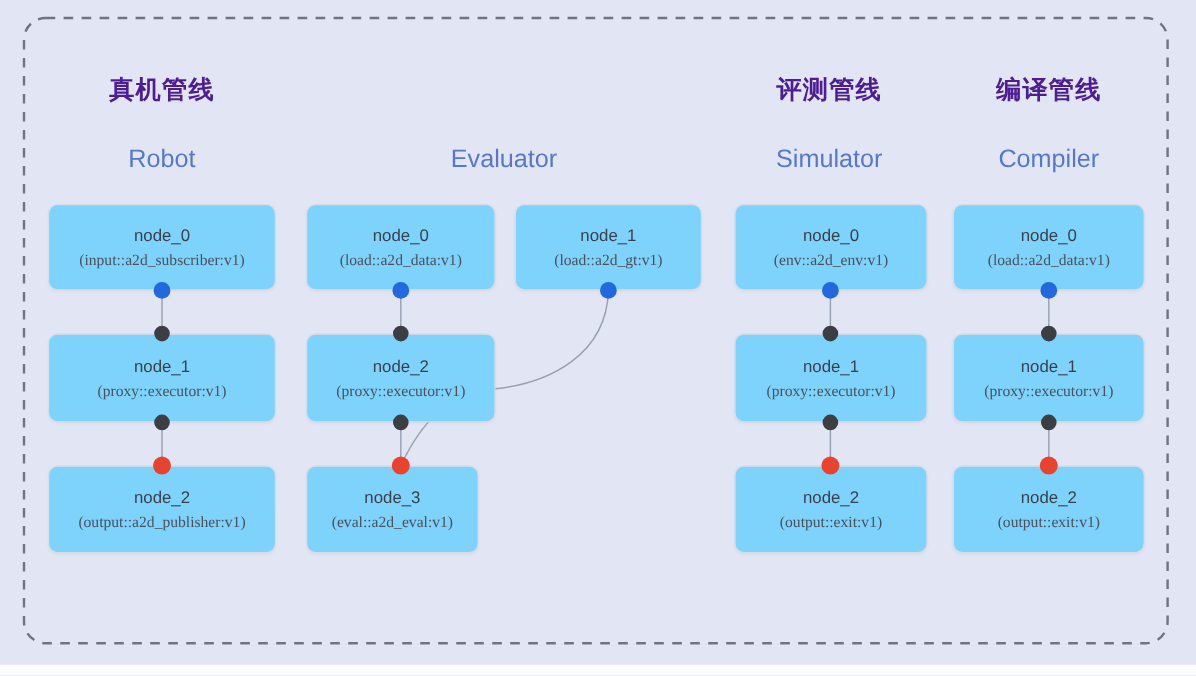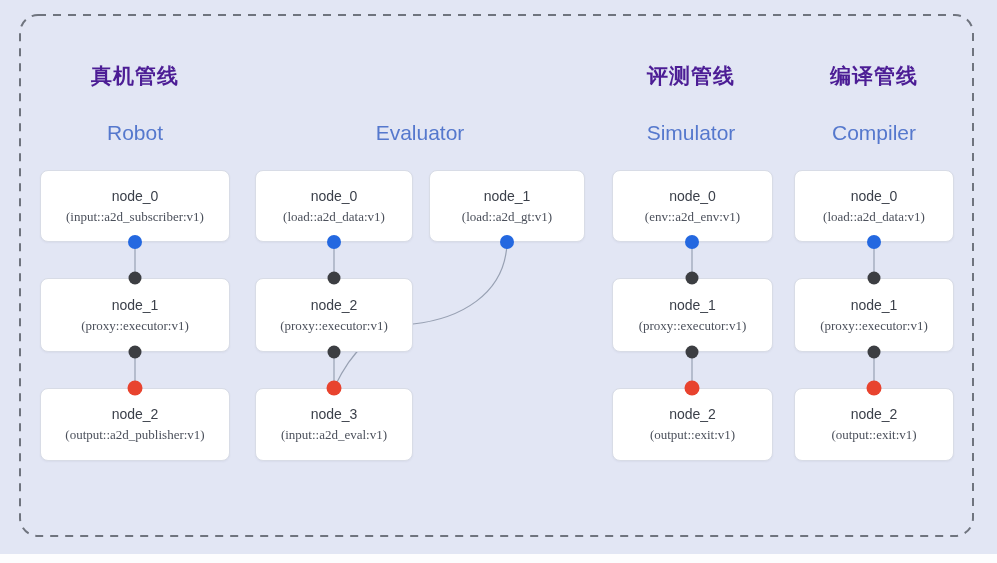--- a/index.html
+++ b/index.html
@@ -35,21 +35,21 @@
     transform: translateX(-50%);
     font-size: 21px;
     font-weight: 400;
     color: #5578cd;
     white-space: nowrap;
     line-height: 28px;
     text-align: right;
   }
   .node-box {
     position: absolute;
-    background: #ffffff;
+    background: #7dd3fc;
     border: 1px solid #d8dce6;
     border-radius: 8px;
     box-shadow: 0 1px 2px rgba(60, 70, 110, 0.06);
     display: flex;
     flex-direction: column;
     align-items: center;
     justify-content: center;
     box-sizing: border-box;
     gap: 1px;
   }
@@ -104,23 +104,23 @@
         <div class="node-sublabel">(load::a2d_data:v1)</div>
       </div>
       <div class="node-box" style="left: 429px; top: 170px; width: 156px; height: 72px;">
         <div class="node-label">node_1</div>
         <div class="node-sublabel">(load::a2d_gt:v1)</div>
       </div>
       <div class="node-box" style="left: 255px; top: 278px; width: 158px; height: 74px;">
         <div class="node-label">node_2</div>
         <div class="node-sublabel">(proxy::executor:v1)</div>
       </div>
-      <div class="node-box" style="left: 255px; top: 388px; width: 158px; height: 73px;">
+      <div class="node-box" style="left: 255px; top: 388px; width: 144px; height: 73px;">
         <div class="node-label">node_3</div>
-        <div class="node-sublabel">(input::a2d_eval:v1)</div>
+        <div class="node-sublabel">(eval::a2d_eval:v1)</div>
       </div>
       <div class="pl-title" style="left: 691px; top: 62px;">评测管线</div>
       <div class="pl-sub" style="left: 691px; top: 119px;">Simulator</div>
       <div class="node-box" style="left: 612px; top: 170px; width: 161px; height: 72px;">
         <div class="node-label">node_0</div>
         <div class="node-sublabel">(env::a2d_env:v1)</div>
       </div>
       <div class="node-box" style="left: 612px; top: 278px; width: 161px; height: 74px;">
         <div class="node-label">node_1</div>
         <div class="node-sublabel">(proxy::executor:v1)</div>

